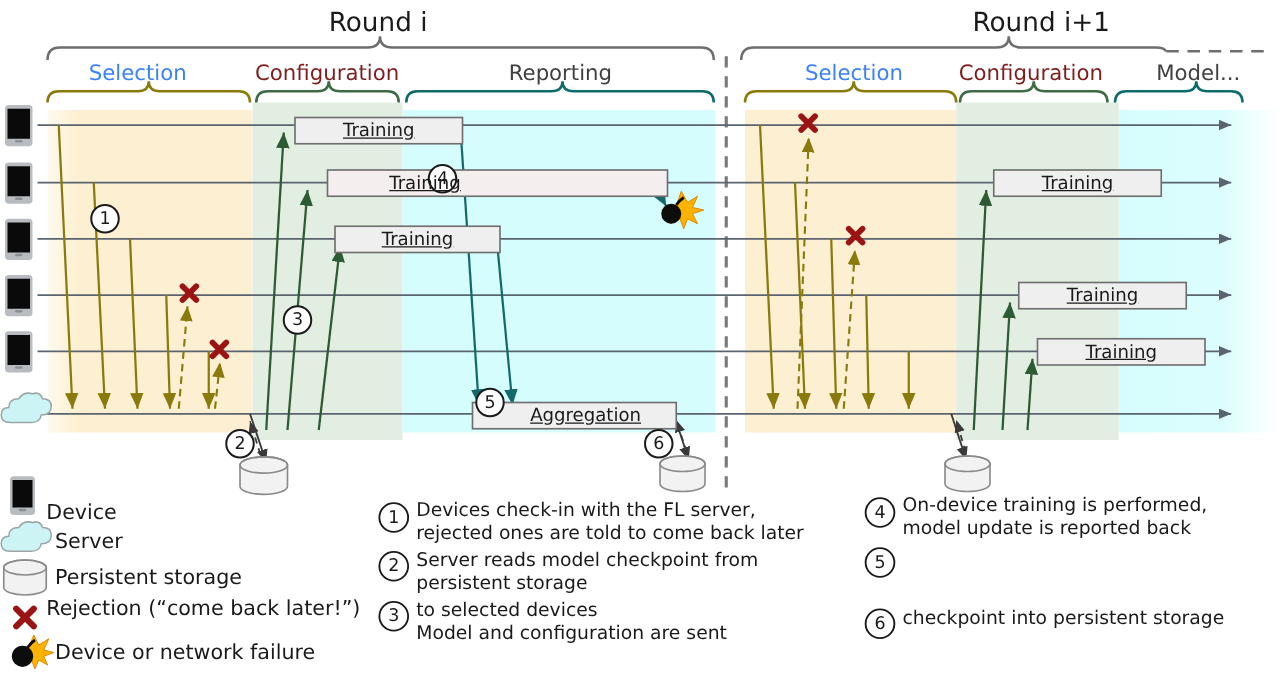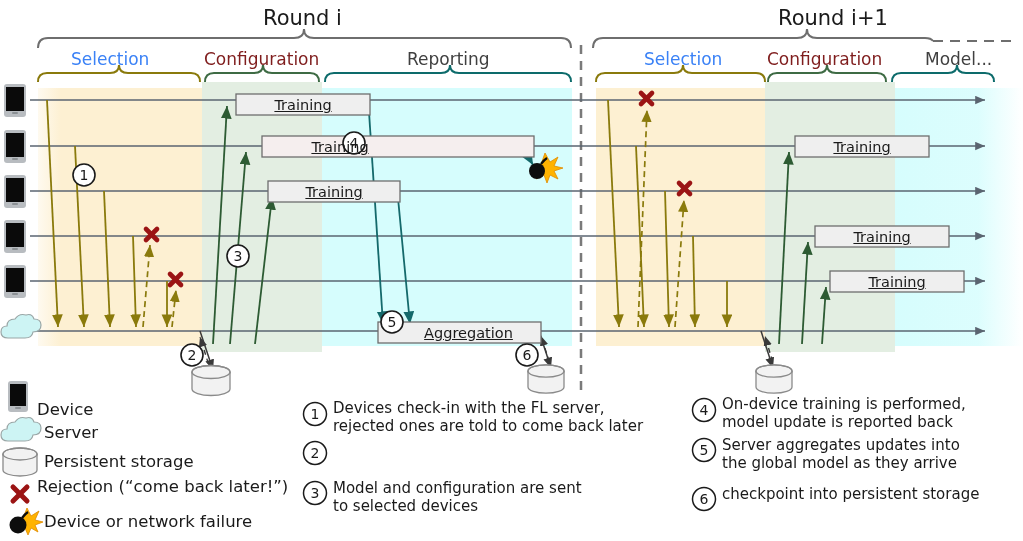--- a/index.html
+++ b/index.html
@@ -347,30 +347,30 @@
   <div class="circnum" style="left:305px; top:443px;">2</div>
   <div class="circnum" style="left:305px; top:483px;">3</div>
   <div class="circnum" style="left:694px; top:400px;">4</div>
   <div class="circnum" style="left:694px; top:440px;">5</div>
   <div class="circnum" style="left:694px; top:489px;">6</div>
 
   <div class="note-text" style="left:333px; top:400px;">
     <div>Devices check-in with the FL server,</div>
     <div>rejected ones are told to come back later</div>
   </div>
+  <div class="note-text" style="left:333px; top:440px;">
+    <div>Server reads model checkpoint from</div>
+    <div>persistent storage</div>
+  </div>
   <div class="note-text" style="left:333px; top:480px;">
+    <div>to selected devices</div>
     <div>Model and configuration are sent</div>
-    <div>to selected devices</div>
   </div>
 
   <div class="note-text" style="left:722px; top:396px;">
     <div>On-device training is performed,</div>
     <div>model update is reported back</div>
   </div>
-  <div class="note-text" style="left:722px; top:437px;">
-    <div>Server aggregates updates into</div>
-    <div>the global model as they arrive</div>
-  </div>
   <div class="note-text" style="left:722px; top:486px;">
     <div>checkpoint into persistent storage</div>
   </div>
 
 </div>
 
 </body></html>

